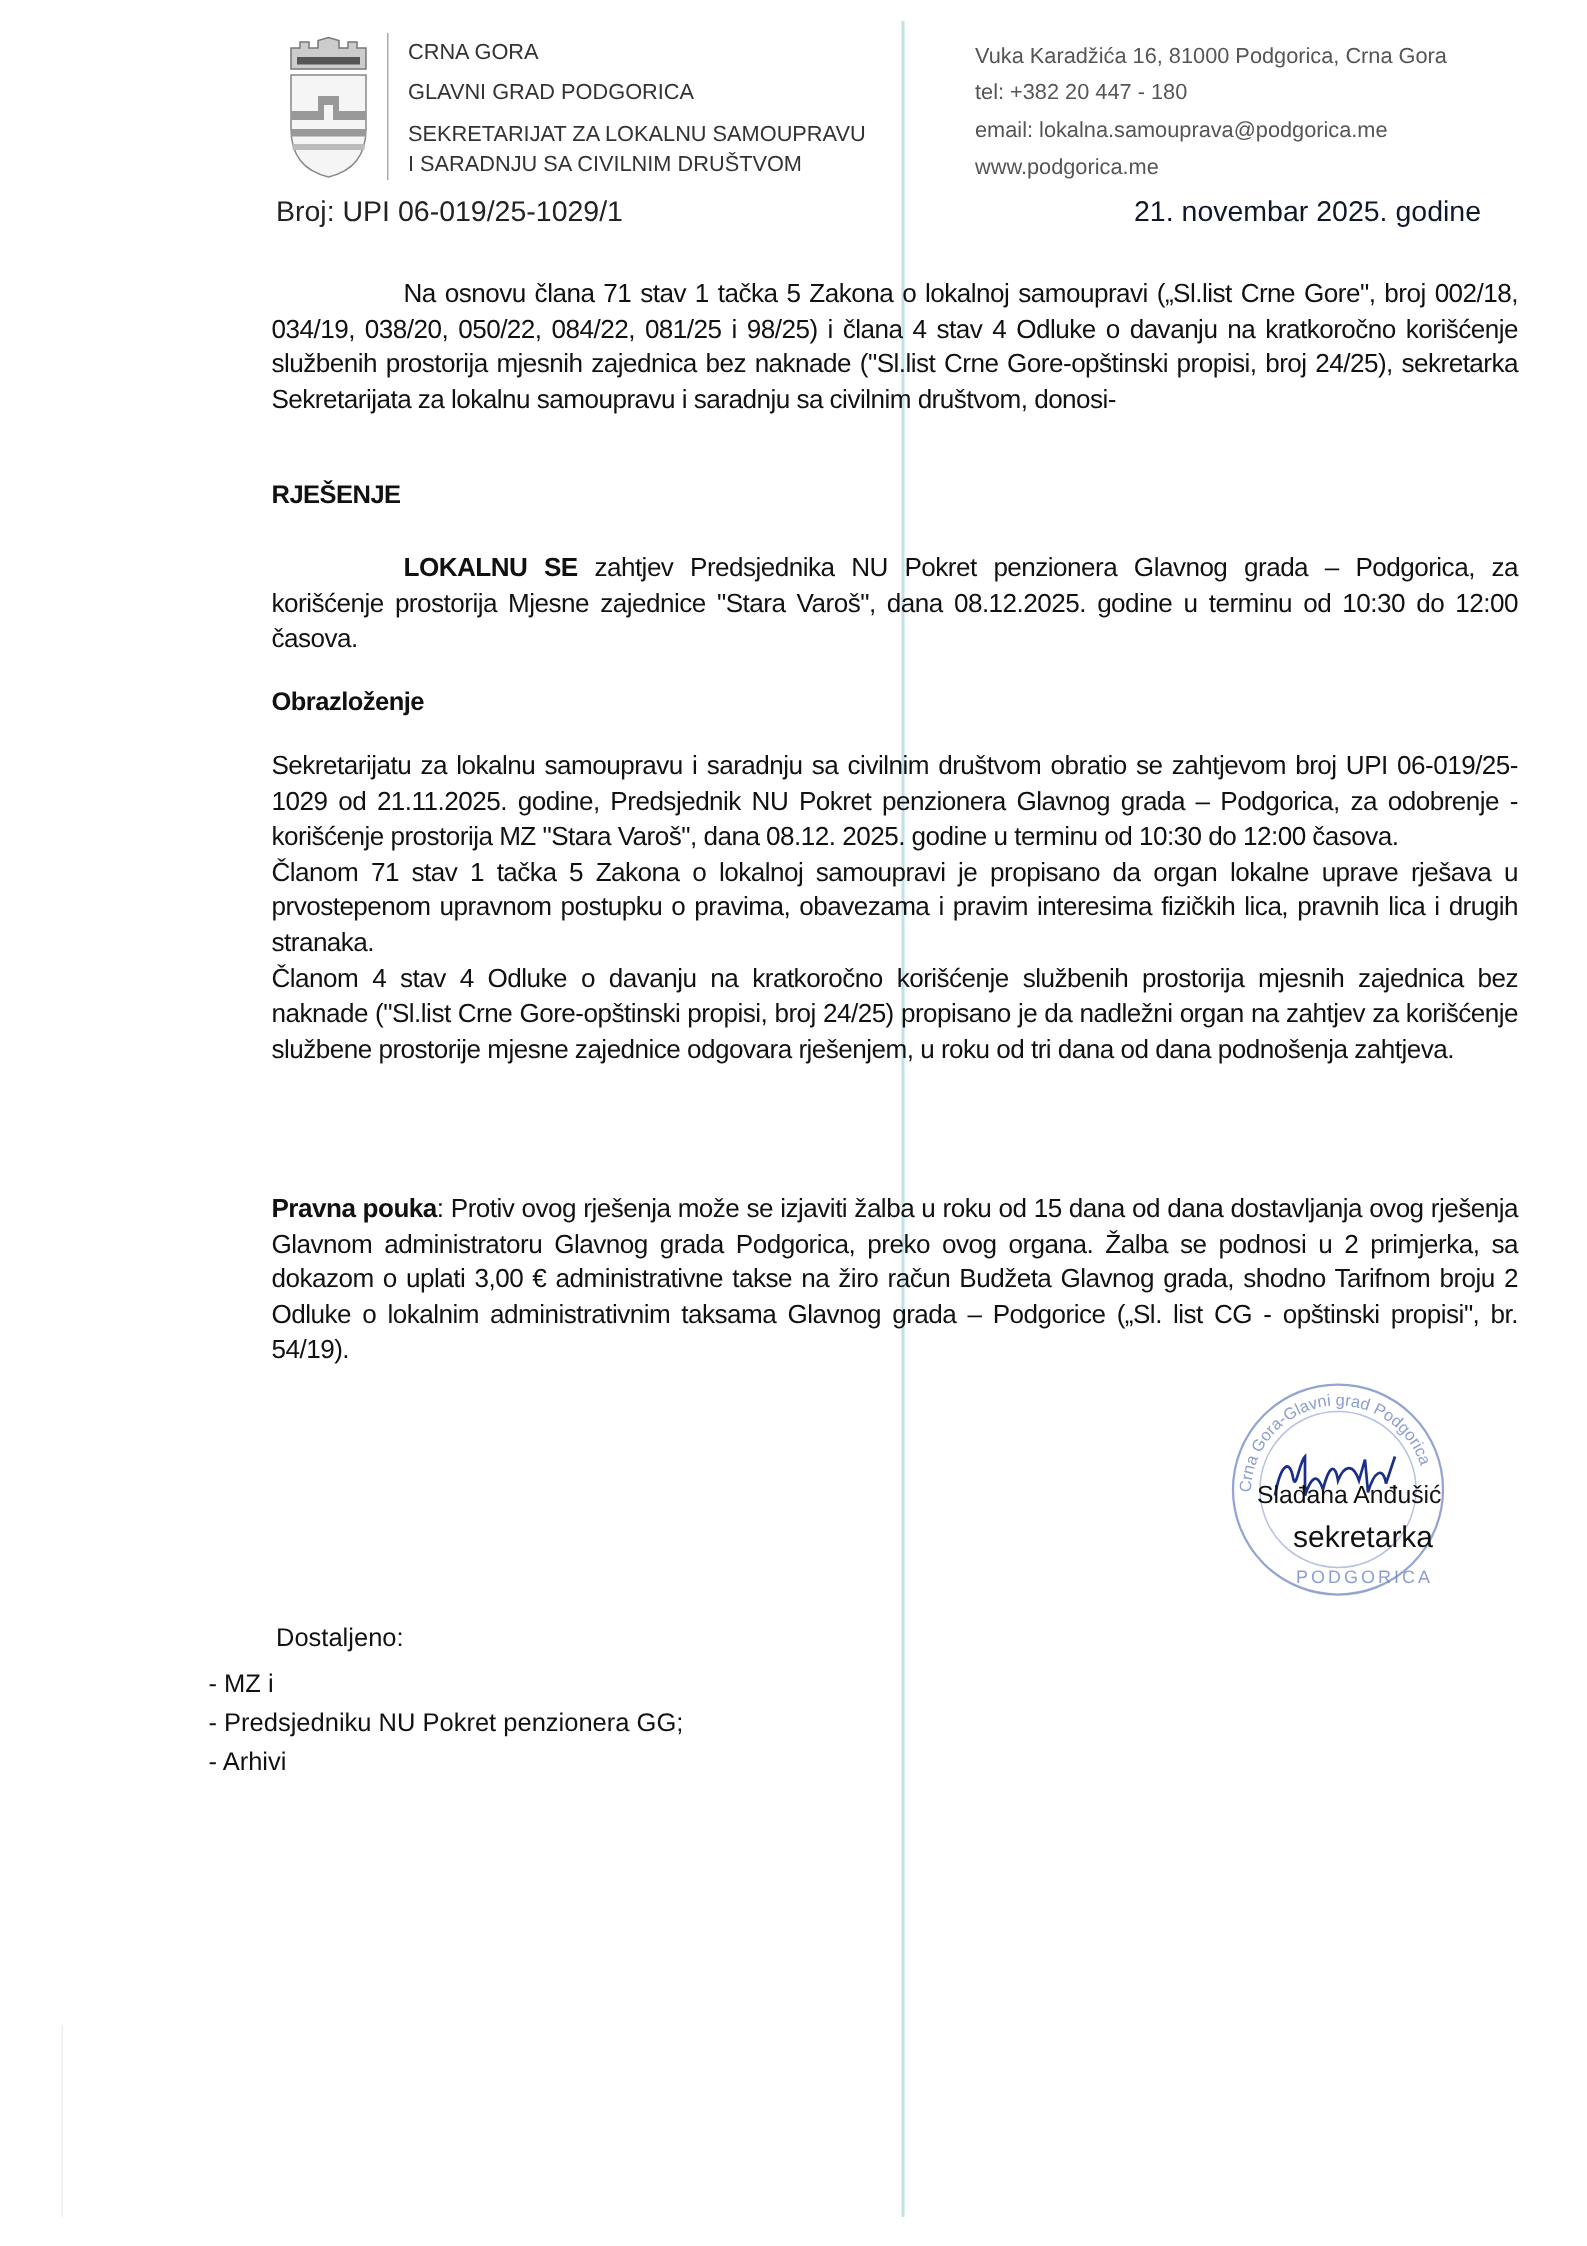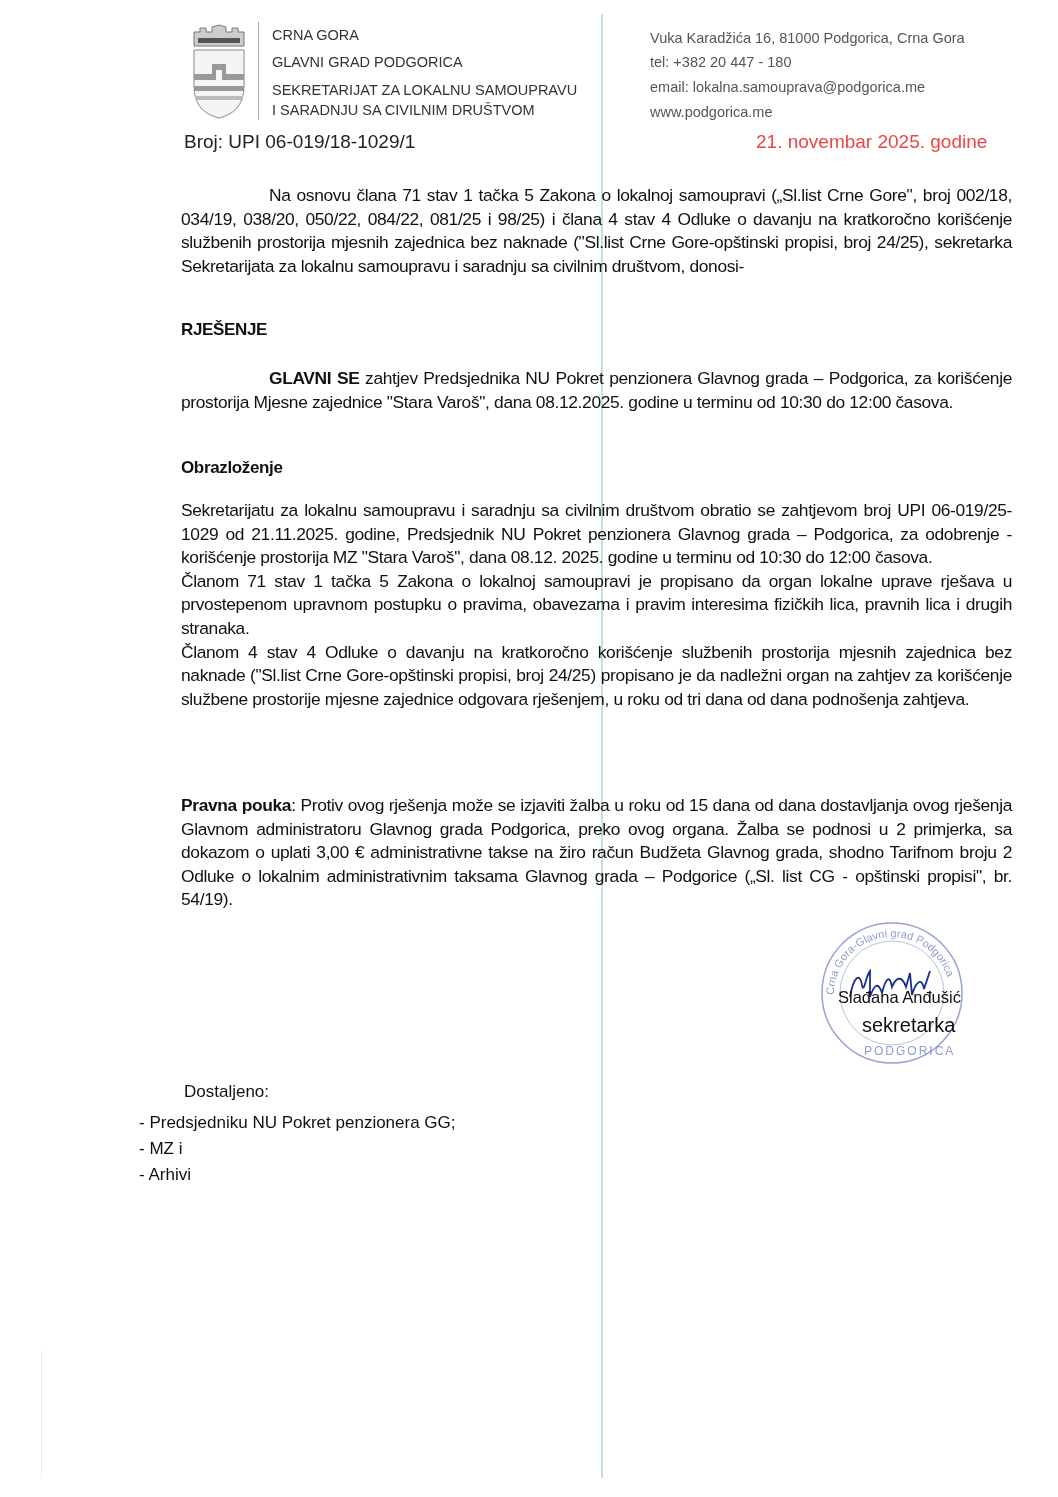--- a/index.html
+++ b/index.html
@@ -9,21 +9,21 @@
   .scan-line-left { position: absolute; left: 41px; top: 1350px; width: 1px; height: 128px; background: #eeeeee; }
 
   .crest { position: absolute; left: 190px; top: 24px; width: 58px; height: 96px; }
   .header-divider { position: absolute; left: 258px; top: 22px; width: 1px; height: 98px; background: #aaa; }
   .org { position: absolute; left: 272px; top: 28px; font-size: 14.5px; color: #333; line-height: 1; }
   .org div { position: absolute; white-space: nowrap; }
   .contact { position: absolute; left: 650px; top: 30px; font-size: 14.5px; color: #555; }
   .contact div { position: absolute; white-space: nowrap; text-align: center; }
 
   .broj { position: absolute; left: 184px; top: 131px; font-size: 19px; color: #222; white-space: nowrap; }
-  .date { position: absolute; left: 756px; top: 131px; font-size: 19px; color: #ef4444; white-space: nowrap; }
+  .date { position: absolute; left: 756px; top: 131px; font-size: 19px; color: #0f172a; white-space: nowrap; }
 
   .body-text { position: absolute; left: 181px; width: 831px; font-size: 17.4px; line-height: 23.6px;
                text-align: justify; font-family: "Liberation Sans Narrow", "Liberation Sans", sans-serif; letter-spacing: -0.35px; }
   .indent { text-indent: 88px; }
   .heading { position: absolute; width: 100%; left: 0; font-weight: bold; font-size: 17px; }
   .b { font-weight: bold; }
 
   .stamp { position: absolute; left: 812px; top: 915px; width: 160px; height: 150px; }
   .sig-name { position: absolute; left: 838px; top: 988px; font-size: 16.5px; white-space: nowrap; text-align: right; }
   .sig-title { position: absolute; left: 862px; top: 1014px; font-size: 20px; white-space: nowrap; }
@@ -54,30 +54,30 @@
   <div style="top:75px">I SARADNJU SA CIVILNIM DRUŠTVOM</div>
 </div>
 
 <div class="contact">
   <div style="top:0">Vuka Karadžića 16, 81000 Podgorica, Crna Gora</div>
   <div style="top:24px">tel: +382 20 447 - 180</div>
   <div style="top:49px">email: lokalna.samouprava@podgorica.me</div>
   <div style="top:74px">www.podgorica.me</div>
 </div>
 
-<div class="broj">Broj: UPI 06-019/18-1029/1</div>
+<div class="broj">Broj: UPI 06-019/25-1029/1</div>
 <div class="date">21. novembar 2025. godine</div>
 
 <div class="body-text indent" style="top:184px">Na osnovu člana 71 stav 1 tačka 5 Zakona o lokalnoj samoupravi („Sl.list Crne Gore", broj  002/18, 034/19, 038/20, 050/22, 084/22, 081/25 i 98/25) i člana 4 stav 4  Odluke o davanju na kratkoročno korišćenje službenih prostorija mjesnih zajednica bez naknade ("Sl.list Crne Gore-opštinski propisi, broj 24/25), sekretarka Sekretarijata za lokalnu samoupravu i saradnju sa civilnim društvom, donosi-</div>
 
 <div class="body-text" style="top:318px; height:30px;">
   <div class="heading">RJEŠENJE</div>
 </div>
 
-<div class="body-text indent" style="top:367px"><span class="b">GLAVNI SE</span><span> zahtjev Predsjednika NU Pokret penzionera Glavnog grada – Podgorica, za korišćenje  prostorija Mjesne zajednice "Stara Varoš", dana 08.12.2025. godine u terminu od 10:30 do 12:00 časova.</span></div>
+<div class="body-text indent" style="top:367px"><span class="b">LOKALNU SE</span><span> zahtjev Predsjednika NU Pokret penzionera Glavnog grada – Podgorica, za korišćenje  prostorija Mjesne zajednice "Stara Varoš", dana 08.12.2025. godine u terminu od 10:30 do 12:00 časova.</span></div>
 
 <div class="body-text" style="top:456px; height:30px;">
   <div class="heading">Obrazloženje</div>
 </div>
 
 <div class="body-text" style="top:499px">
   <div>Sekretarijatu za lokalnu samoupravu i saradnju sa civilnim društvom obratio se zahtjevom broj UPI 06-019/25-1029 od 21.11.2025. godine, Predsjednik NU Pokret penzionera Glavnog grada – Podgorica, za odobrenje -  korišćenje prostorija MZ "Stara Varoš", dana  08.12. 2025. godine u terminu od  10:30 do 12:00 časova.</div>
   <div>Članom 71 stav 1 tačka 5  Zakona o lokalnoj samoupravi je propisano da organ lokalne uprave rješava u prvostepenom upravnom postupku o pravima, obavezama i pravim interesima fizičkih lica, pravnih lica i drugih stranaka.</div>
   <div>Članom 4 stav 4 Odluke o davanju na kratkoročno korišćenje službenih prostorija mjesnih zajednica bez naknade ("Sl.list Crne Gore-opštinski propisi, broj 24/25) propisano je da nadležni organ na zahtjev za korišćenje službene prostorije mjesne zajednice odgovara rješenjem, u roku od tri dana od dana podnošenja zahtjeva.</div>
 </div>
@@ -95,16 +95,16 @@
     <textPath href="#stampArc">Crna Gora-Glavni grad Podgorica</textPath>
   </text>
   <text x="52" y="140" font-size="12" fill="#6f86c4" opacity="0.8" letter-spacing="2" font-family="Liberation Sans, sans-serif">PODGORICA</text>
   <path d="M38 82 C42 60 48 58 50 70 C52 80 54 60 58 56 L58 82 C62 70 66 66 70 78 C74 62 78 60 80 72 C84 62 90 60 94 72 L98 58 L100 80 C104 66 110 62 112 74 L118 56" fill="none" stroke="#1a2f8a" stroke-width="1.8"></path>
 </svg>
 <div class="sig-name">Slađana Anđušić</div>
 <div class="sig-title">sekretarka</div>
 
 <div class="dist-label">Dostaljeno:</div>
 <ul class="dist-list">
+  <li>- MZ i</li>
   <li>- Predsjedniku NU Pokret penzionera GG;</li>
-  <li>- MZ i</li>
   <li>- Arhivi</li>
 </ul>
 
 </body></html>

